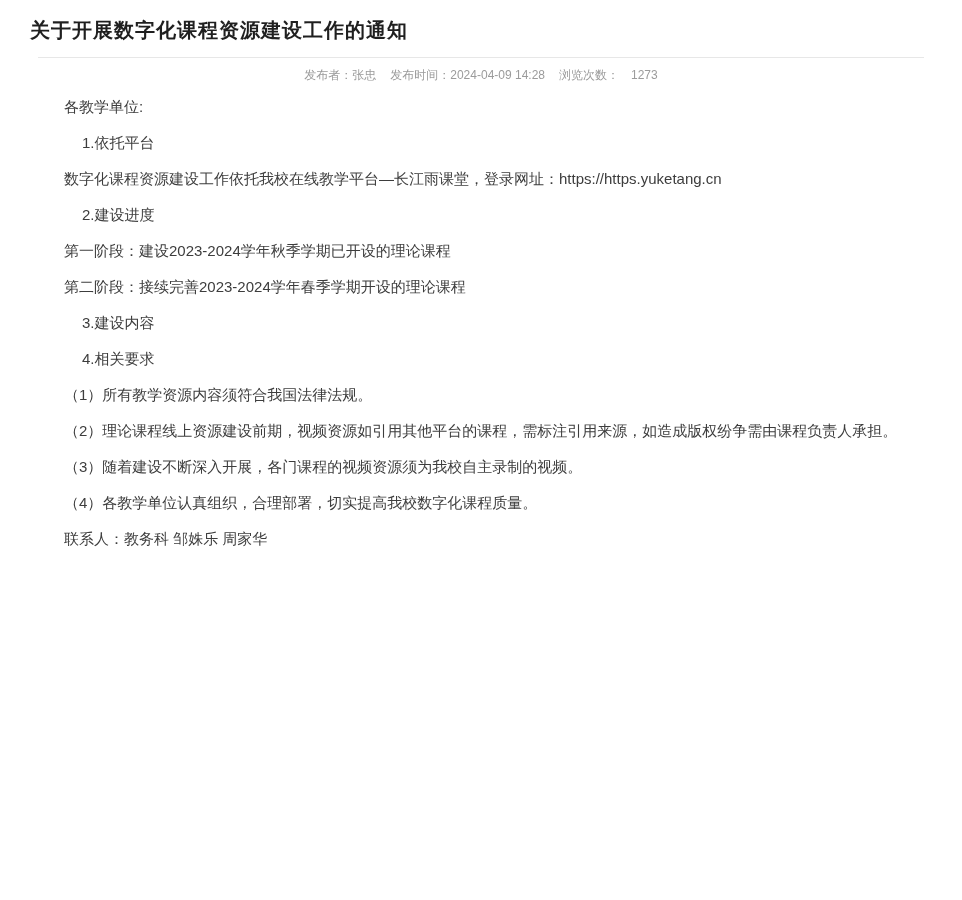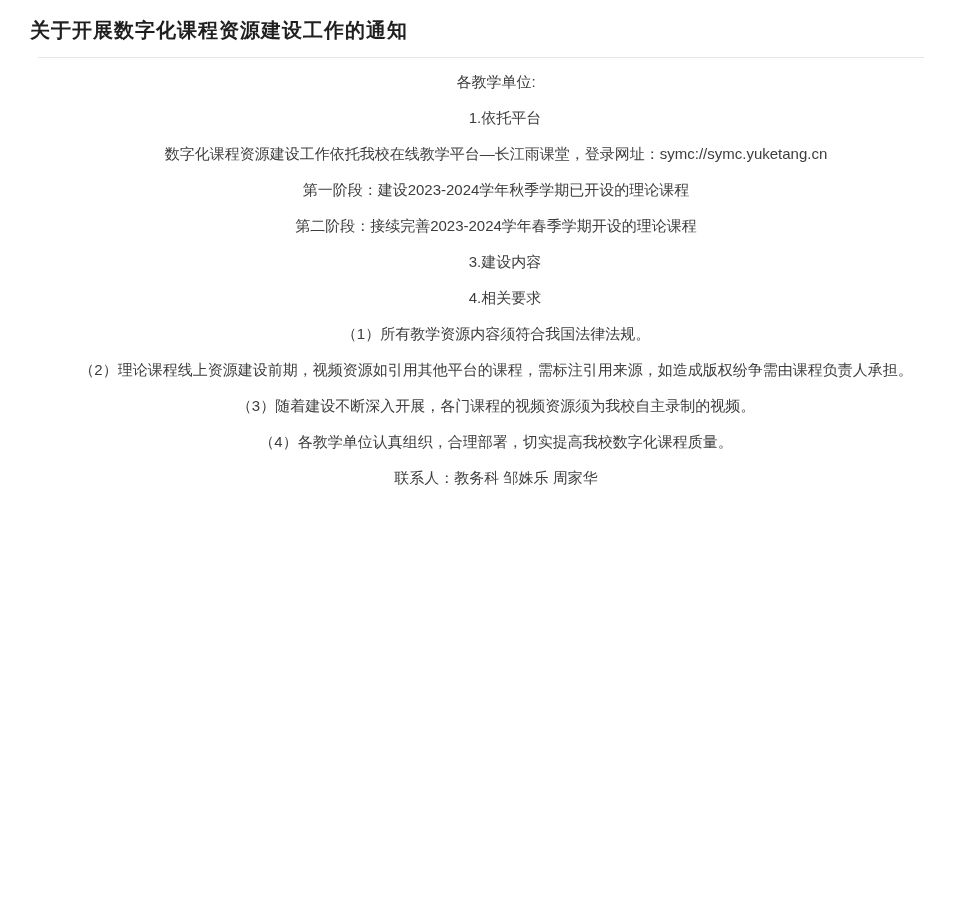--- a/index.html
+++ b/index.html
@@ -40,43 +40,46 @@
     line-height: 16px;
   }
   .meta-item { white-space: nowrap; }
   .meta-item + .meta-item { margin-left: 14px; }
   .meta-gap { display: inline-block; width: 12px; }
   .body {
     padding: 6px 34px 0 32px;
     font-size: 15px;
     color: #3d3d3d;
     line-height: 36px;
-    text-align: center;
   }
   .para {
     margin: 0;
     word-break: break-all;
   }
   .indent-2 { text-indent: 32px; }
   .indent-3 { text-indent: 50px; }
 </style>
 </head>
 <body>
 
 <div class="page">
 
   <h1 class="title">关于开展数字化课程资源建设工作的通知</h1>
 
   <hr class="divider">
 
+  <div class="meta">
+    <span class="meta-item"><span>发布者：</span><span>张忠</span></span><span class="meta-item"><span>发布时间：</span><span>2024-04-09 14:28</span></span><span class="meta-item"><span>浏览次数：</span><span class="meta-gap"></span><span>1273</span></span>
+  </div>
 
   <div class="body">
       <p class="para indent-2">各教学单位:</p>
       <p class="para indent-3">1.依托平台</p>
-      <p class="para indent-2">数字化课程资源建设工作依托我校在线教学平台—长江雨课堂，登录网址：symc://symc.yuketang.cn</p>
+      <p class="para indent-2">数字化课程资源建设工作依托我校在线教学平台—长江雨课堂，登录网址：https://https.yuketang.cn</p>
+      <p class="para indent-3">2.建设进度</p>
       <p class="para indent-2">第一阶段：建设2023-2024学年秋季学期已开设的理论课程</p>
       <p class="para indent-2">第二阶段：接续完善2023-2024学年春季学期开设的理论课程</p>
       <p class="para indent-3">3.建设内容</p>
       <p class="para indent-3">4.相关要求</p>
       <p class="para indent-2">（1）所有教学资源内容须符合我国法律法规。</p>
       <p class="para indent-2">（2）理论课程线上资源建设前期，视频资源如引用其他平台的课程，需标注引用来源，如造成版权纷争需由课程负责人承担。</p>
       <p class="para indent-2">（3）随着建设不断深入开展，各门课程的视频资源须为我校自主录制的视频。</p>
       <p class="para indent-2">（4）各教学单位认真组织，合理部署，切实提高我校数字化课程质量。</p>
       <p class="para indent-2">联系人：教务科 邹姝乐 周家华</p>
     </div>

